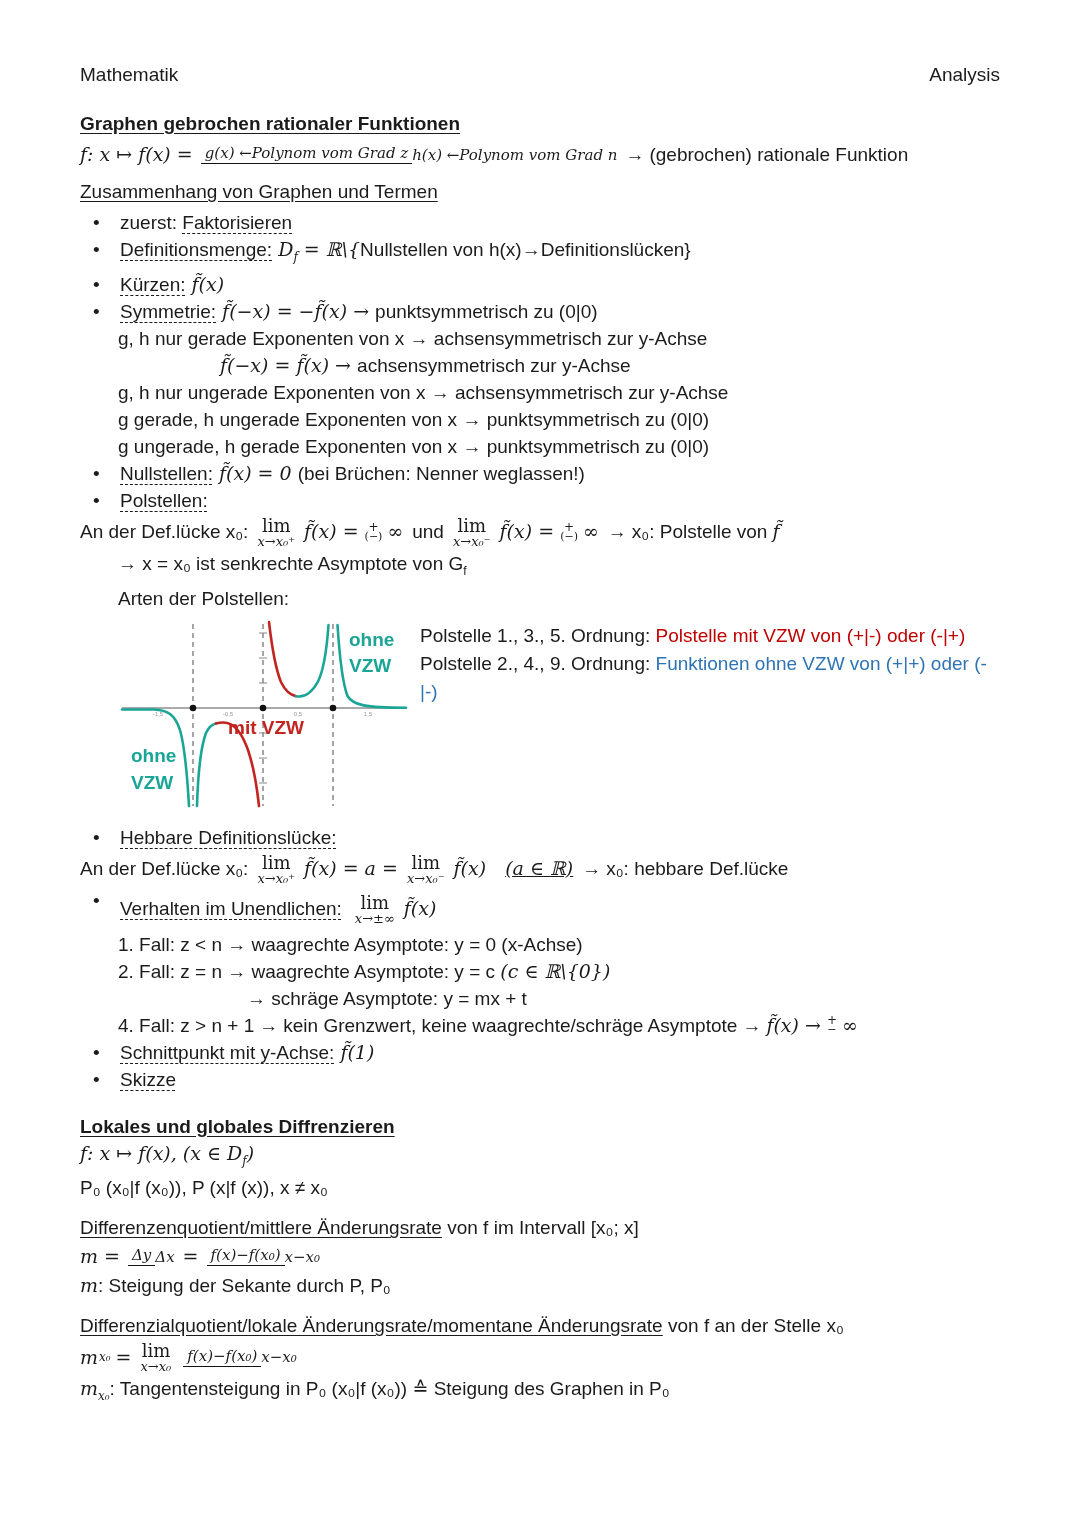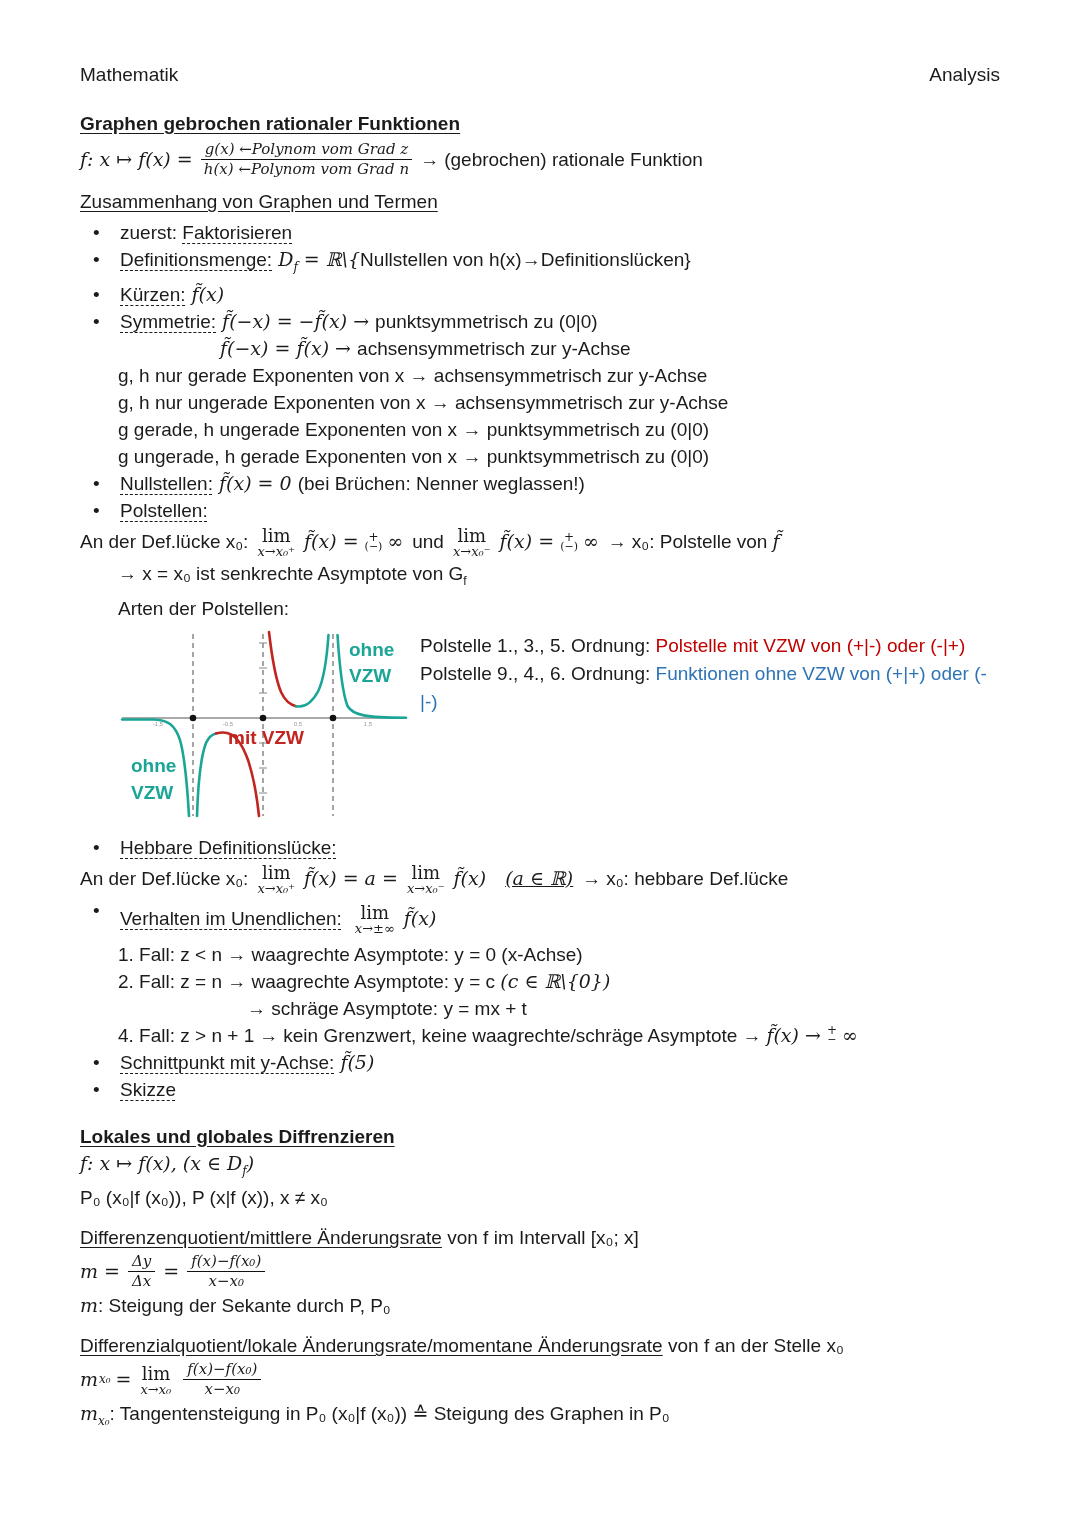--- a/index.html
+++ b/index.html
@@ -18,21 +18,21 @@
   .li{display:flex;margin-left:13px;}
   .li .dot{width:27px;flex:none;}
   .li .bc{flex:1;}
   .ind1{margin-left:38px;}
   .ind2{margin-left:140px;}
   .ind3{margin-left:167px;}
   .fx{display:flex;align-items:center;column-gap:5px;flex-wrap:nowrap;}
   .lim{display:inline-flex;flex-direction:column;align-items:center;margin:0 4px;flex:none;}
   .lim .lt{font-family:"DejaVu Serif",serif;font-style:normal;font-size:18px;line-height:19px;text-align:right;}
   .lim .lb{font-family:"DejaVu Serif",serif;font-style:italic;font-size:13px;line-height:13px;}
-  .frac{display:inline-flex;flex-direction:column;align-items:center;margin:0 3px;
+  .frac{display:inline-flex;align-items:center;margin:0 3px;
         font-family:"DejaVu Serif",serif;font-style:italic;font-size:15px;flex:none;}
   .frac .fnum{padding:0 4px 1px;border-bottom:1.4px solid #111;line-height:17px;}
   .frac .fden{padding-top:1px;line-height:17px;}
   .pm{display:inline-flex;flex-direction:column;align-items:center;flex:none;
       font-family:"DejaVu Serif",serif;line-height:9px;margin:0 0 0 1px;}
   .pm .pt{font-size:12px;line-height:10px;}
   .pm .pb{font-size:11px;line-height:10px;}
   .fnrow{margin:4px 0 10px 0;}
   .fnrow .fr2{font-size:15px;}
   .tallrow{margin:2px 0;}
@@ -81,23 +81,23 @@
 
   <div class="row li">
     <span class="dot">•</span>
     <span class="bc"><span class="ud">Kürzen:</span><span class="m"> f̃(x)</span></span>
   </div>
 
   <div class="row li">
     <span class="dot">•</span>
     <span class="bc"><span class="ud">Symmetrie:</span><span class="m"> f̃(−x) = −f̃(x) → </span><span>punktsymmetrisch zu (0|0)</span></span>
   </div>
+  <div class="row ind1"><span>g, h nur gerade Exponenten von x </span><span class="arr">→</span><span> achsensymmetrisch zur y-Achse</span></div>
+
   <div class="row ind2"><span class="m">f̃(−x) = f̃(x) → </span><span>achsensymmetrisch zur y-Achse</span></div>
-
-  <div class="row ind1"><span>g, h nur gerade Exponenten von x </span><span class="arr">→</span><span> achsensymmetrisch zur y-Achse</span></div>
   <div class="row ind1"><span>g, h nur ungerade Exponenten von x </span><span class="arr">→</span><span> achsensymmetrisch zur y-Achse</span></div>
   <div class="row ind1"><span>g gerade, h ungerade Exponenten von x </span><span class="arr">→</span><span> punktsymmetrisch zu (0|0)</span></div>
   <div class="row ind1"><span>g ungerade, h gerade Exponenten von x </span><span class="arr">→</span><span> punktsymmetrisch zu (0|0)</span></div>
 
   <div class="row li">
     <span class="dot">•</span>
     <span class="bc"><span class="ud">Nullstellen:</span><span class="m"> f̃(x) = 0 </span><span>(bei Brüchen: Nenner weglassen!)</span></span>
   </div>
 
   <div class="row li">
@@ -166,21 +166,21 @@
       <circle cx="145" cy="90" r="3.3" fill="#111"></circle>
       <circle cx="215" cy="90" r="3.3" fill="#111"></circle>
       <text class="glabel" x="231" y="28" fill="#1AA596">ohne</text>
       <text class="glabel" x="231" y="54" fill="#1AA596">VZW</text>
       <text class="glabel" x="110" y="116" fill="#C2241F">mit VZW</text>
       <text class="glabel" x="13" y="144" fill="#1AA596">ohne</text>
       <text class="glabel" x="13" y="171" fill="#1AA596">VZW</text>
     </svg>
     <div class="pright">
       <div><span>Polstelle 1., 3., 5. Ordnung: </span><span class="cr">Polstelle mit VZW von (+|-) oder (-|+)</span></div>
-      <div><span>Polstelle 9., 4., 6. Ordnung: </span><span class="cb">Funktionen ohne VZW von (+|+) oder (-|-)</span></div>
+      <div><span>Polstelle 2., 4., 9. Ordnung: </span><span class="cb">Funktionen ohne VZW von (+|+) oder (-|-)</span></div>
     </div>
   </div>
 
   <div class="row li">
     <span class="dot">•</span>
     <span class="bc"><span class="ud">Hebbare Definitionslücke:</span></span>
   </div>
 
   <div class="row fx ind1 tallrow">
     <span>An der Def.lücke x₀:</span>
@@ -223,21 +223,21 @@
     <span class="m">f̃(x) →</span>
     <span class="pm">
         <span class="pt">+</span>
         <span class="pb">−</span>
       </span>
     <span class="m">∞</span>
   </div>
 
   <div class="row li">
     <span class="dot">•</span>
-    <span class="bc"><span class="ud">Schnittpunkt mit y-Achse:</span><span class="m"> f̃(5)</span></span>
+    <span class="bc"><span class="ud">Schnittpunkt mit y-Achse:</span><span class="m"> f̃(1)</span></span>
   </div>
   <div class="row li">
     <span class="dot">•</span>
     <span class="bc"><span class="ud">Skizze</span></span>
   </div>
 
   <div class="row h1 sec2">Lokales und globales Diffrenzieren</div>
   <div class="row"><span class="m">f: x ↦ f(x),  (x ∈ D</span><sub class="s m">f</sub><span class="m">)</span></div>
   <div class="row"><span>P₀ (x₀|f (x₀)),  P (x|f (x)),  x ≠ x₀</span></div>
 

